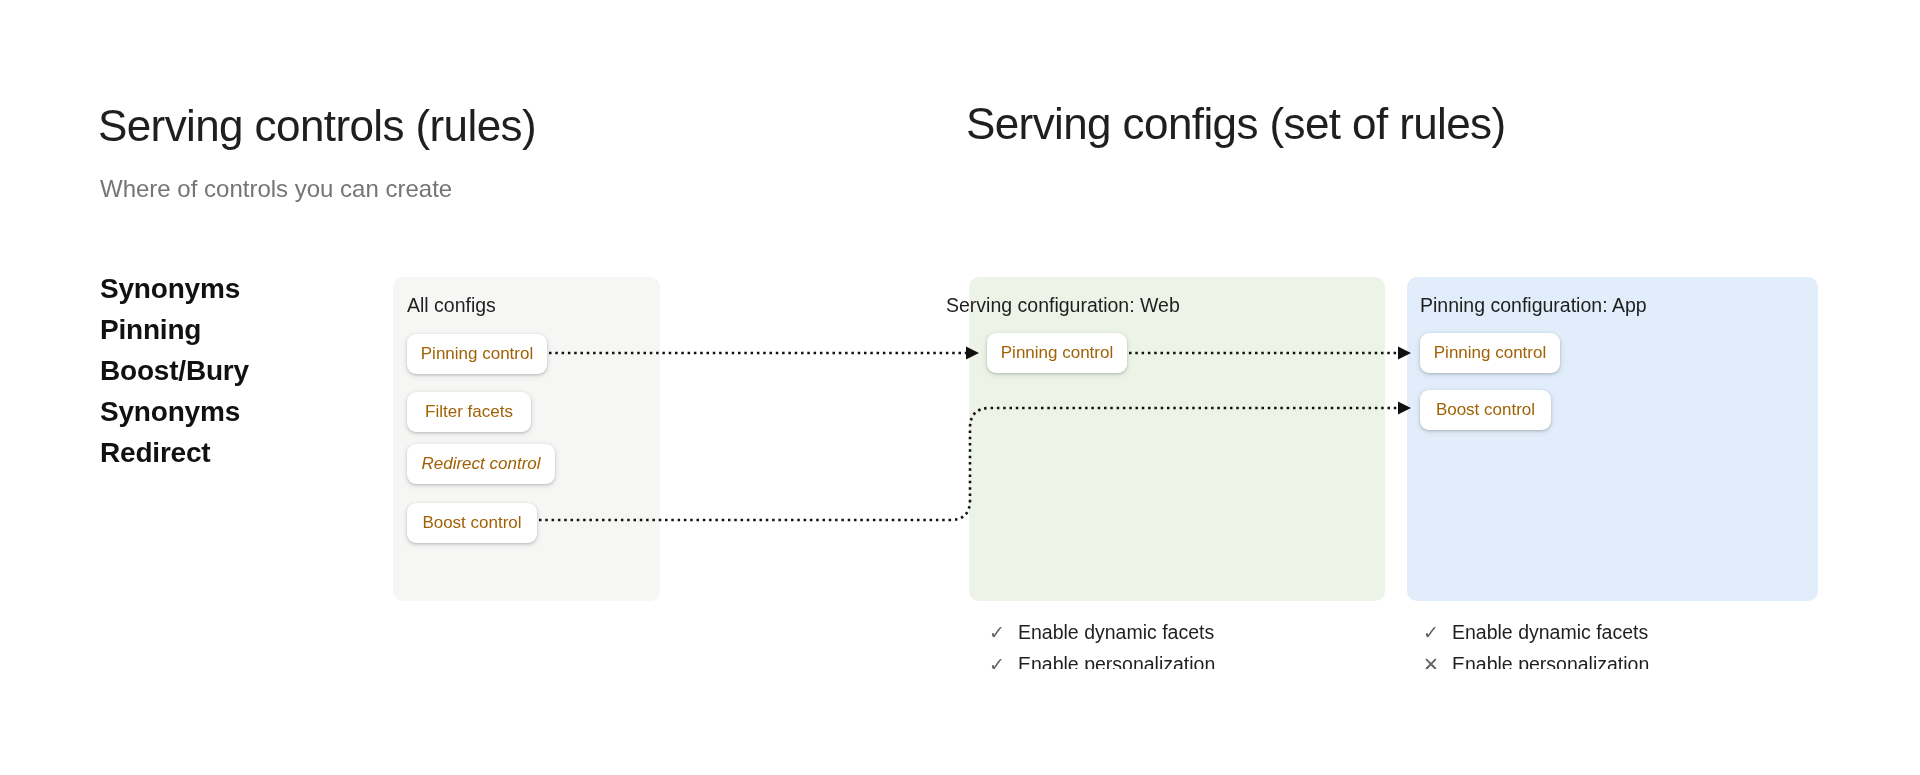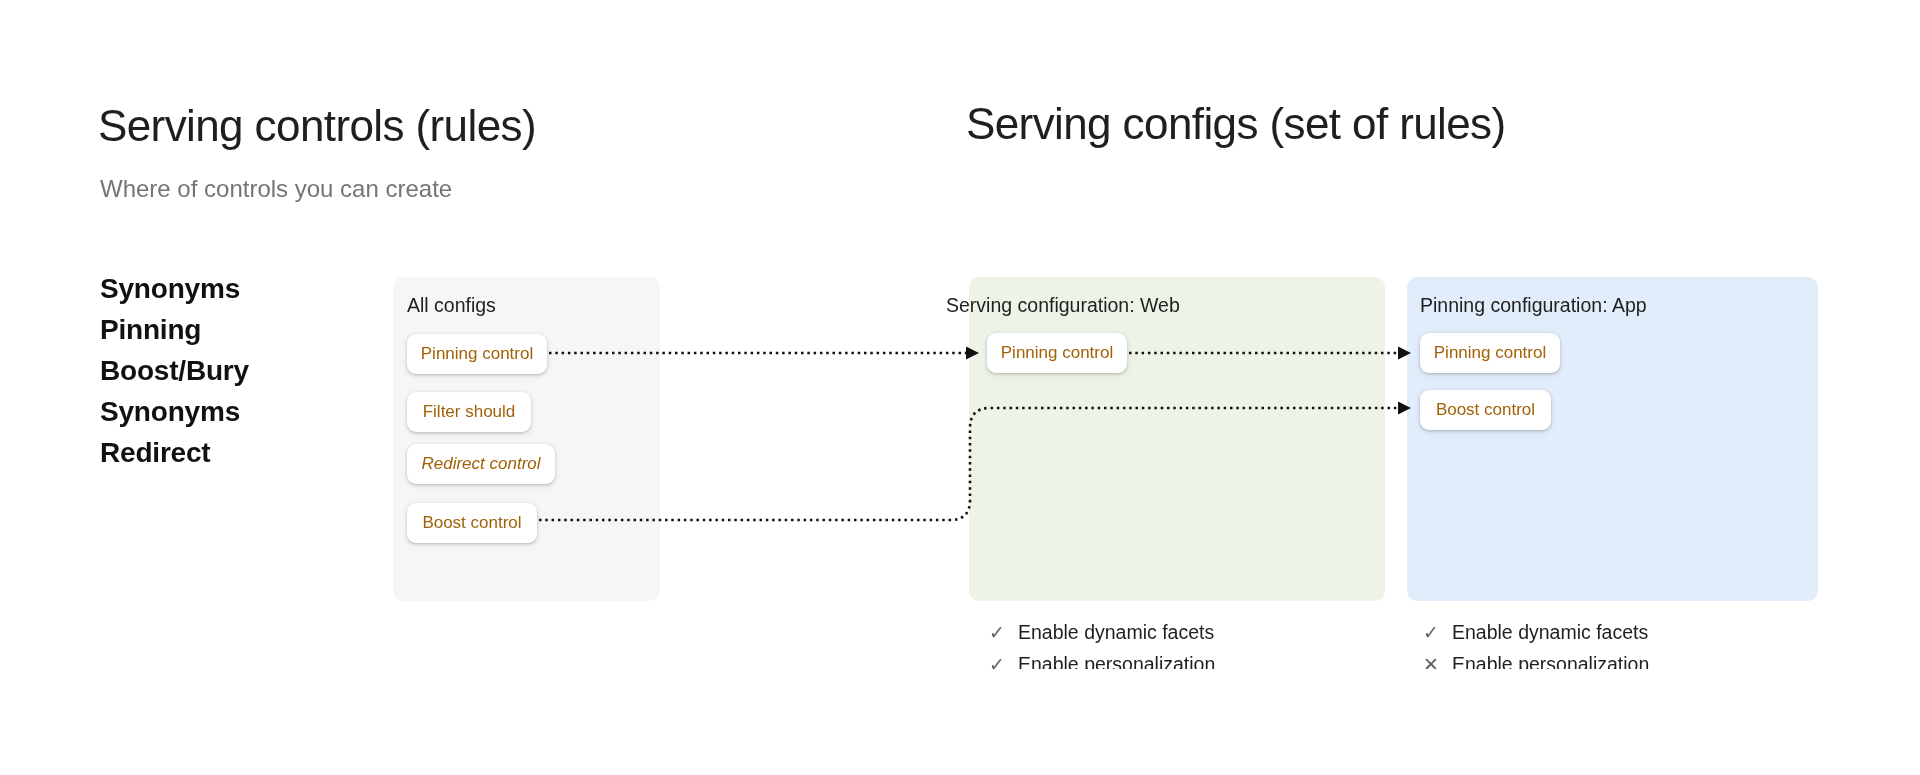--- a/index.html
+++ b/index.html
@@ -67,21 +67,21 @@
     <div class="ctype">Synonyms</div>
     <div class="ctype">Pinning</div>
     <div class="ctype">Boost/Bury</div>
     <div class="ctype">Synonyms</div>
     <div class="ctype">Redirect</div>
   </div>
 
   <div class="panel panel-gray"></div>
   <div class="panel-label" style="left:407px;top:296px;">All configs</div>
   <div class="card" style="left:407px;top:334px;width:140px;">Pinning control</div>
-  <div class="card" style="left:407px;top:392px;width:124px;">Filter should</div>
+  <div class="card" style="left:407px;top:392px;width:124px;">Filter facets</div>
   <div class="card" style="left:407px;top:444px;width:148px;font-style:italic;">Redirect control</div>
   <div class="card" style="left:407px;top:503px;width:130px;">Boost control</div>
 
   <div class="panel panel-green"></div>
   <div class="panel-label" style="left:946px;top:296px;">Serving configuration: Web</div>
   <div class="card" style="left:987px;top:333px;width:140px;">Pinning control</div>
 
   <div class="panel panel-blue"></div>
   <div class="panel-label" style="left:1420px;top:296px;">Pinning configuration: App</div>
   <div class="card" style="left:1420px;top:333px;width:140px;">Pinning control</div>

